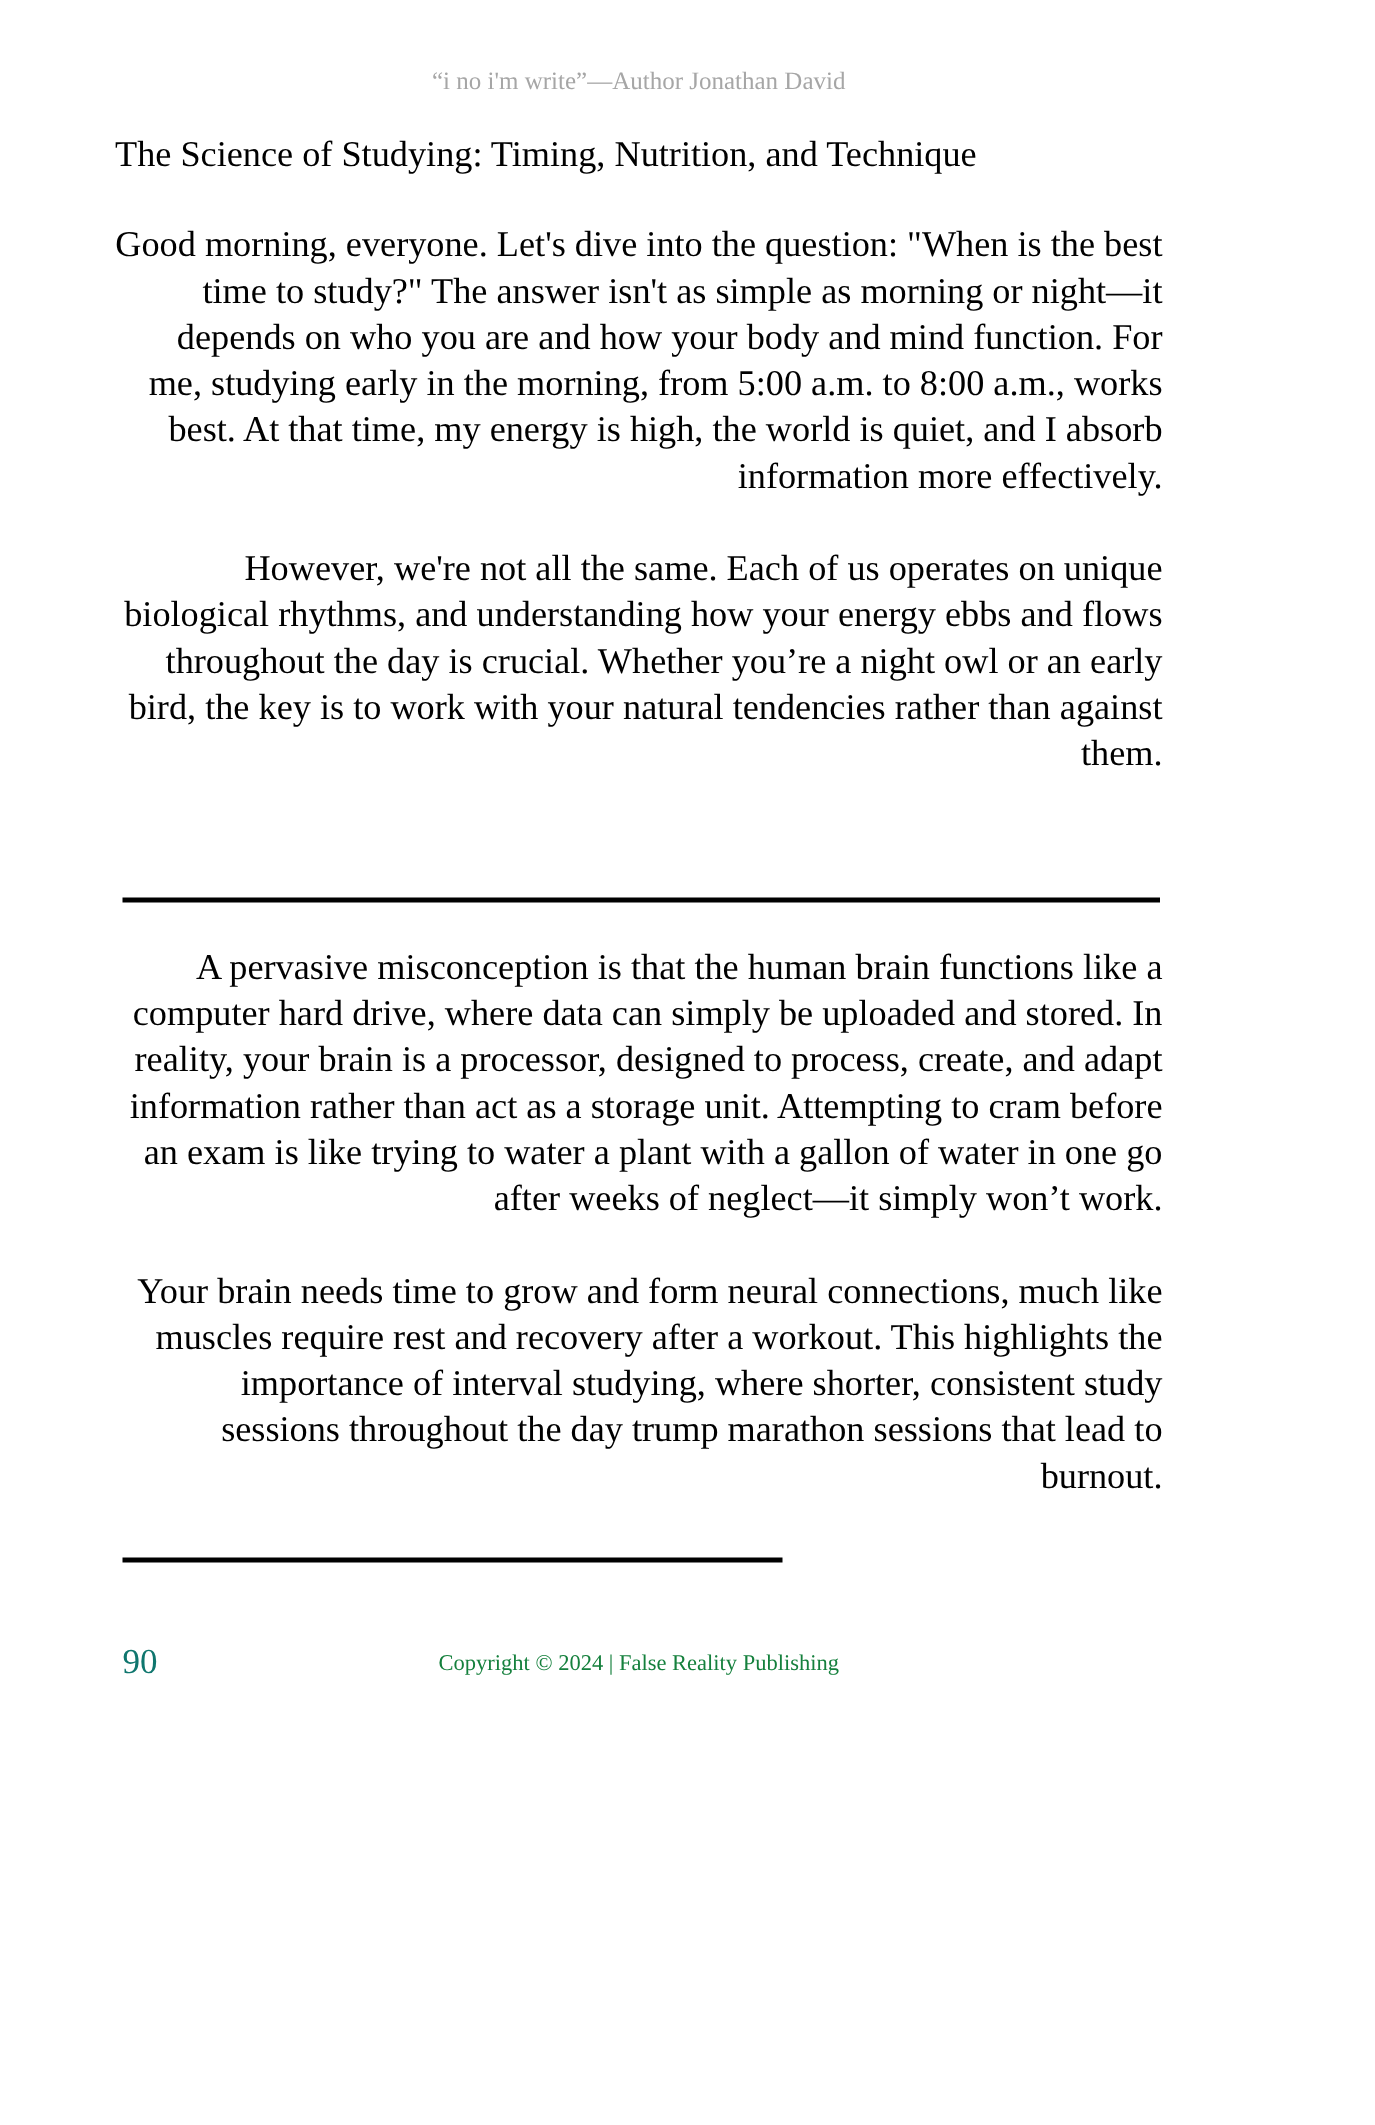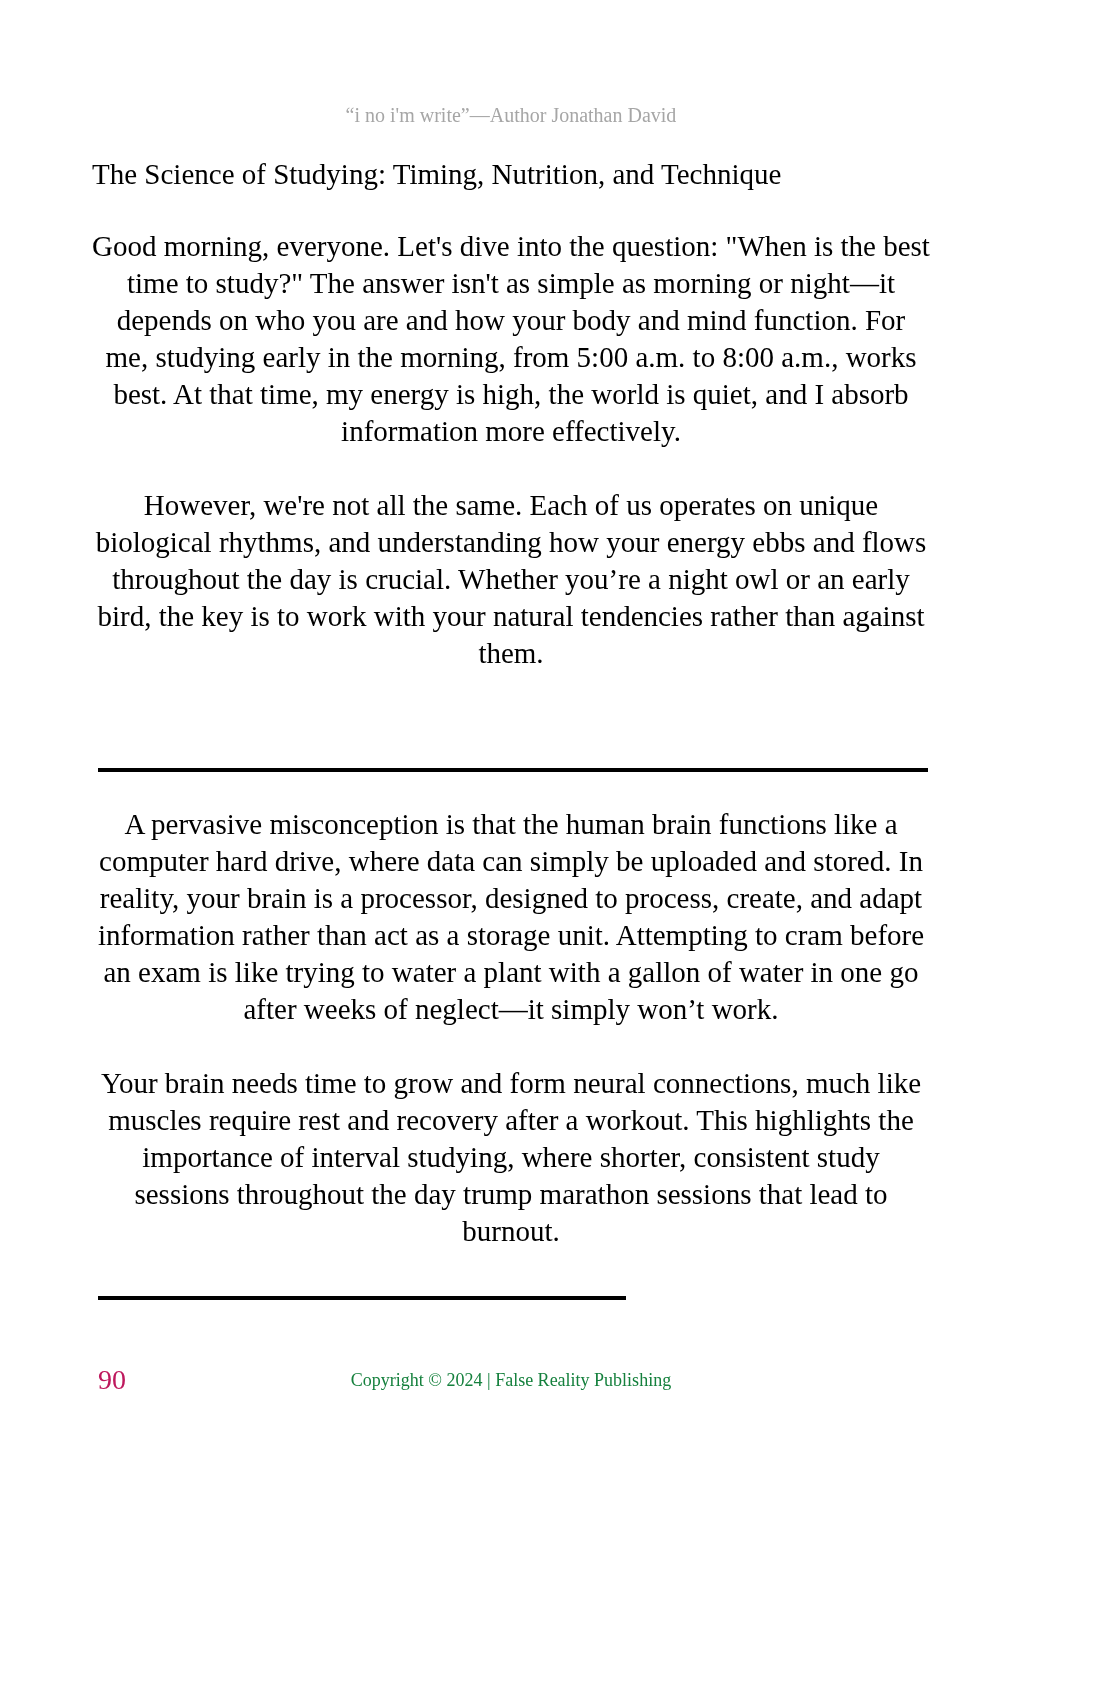--- a/index.html
+++ b/index.html
@@ -8,41 +8,41 @@
     background: #ffffff;
   }
   .page {
     position: relative;
     width: 1100px;
     height: 1700px;
     box-sizing: border-box;
     background: #ffffff;
     color: #000000;
     font-family: "Liberation Serif", "DejaVu Serif", serif;
-    padding: 103px 170px 0 92px;
+    padding: 53px 170px 0 92px;
     overflow: hidden;
   }
   .header {
     text-align: center;
     font-size: 20px;
     line-height: 24px;
     color: #a6a6a6;
   }
   .title {
     font-size: 29px;
     font-weight: normal;
     line-height: 40px;
     max-width: 750px;
     margin: 27px 0 0 0;
   }
   .body-para {
     font-size: 29px;
     line-height: 37px;
     margin: 34px 0 0 0;
-    text-align: center;
+    text-align: right;
   }
   .body-para + .body-para {
     margin-top: 37px;
     font-family: Liberation Serif, serif;
   }
   .rule {
     border: none;
     border-top: 4px solid #000000;
     height: 0;
     margin: 0;
@@ -71,21 +71,21 @@
     position: relative;
     margin-top: 60px;
     height: 40px;
     line-height: 40px;
   }
   .page-number {
     position: absolute;
     left: 6px;
     top: 0;
     font-size: 28px;
-    color: #be185d;
+    color: #0f766e;
   }
   .copyright {
     display: block;
     text-align: center;
     font-size: 18px;
     color: #15803d;
   }
 </style>
 </head>
 <body>

